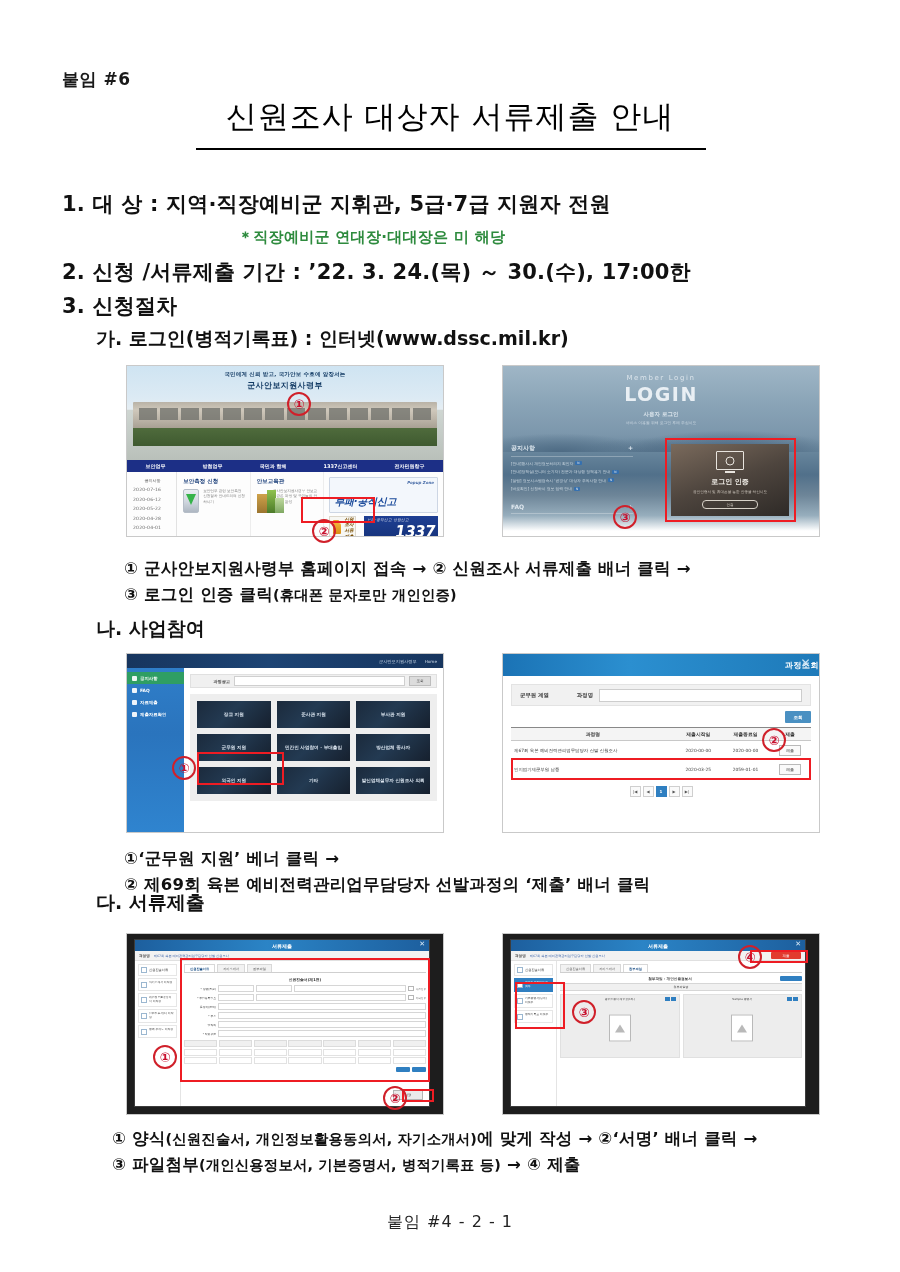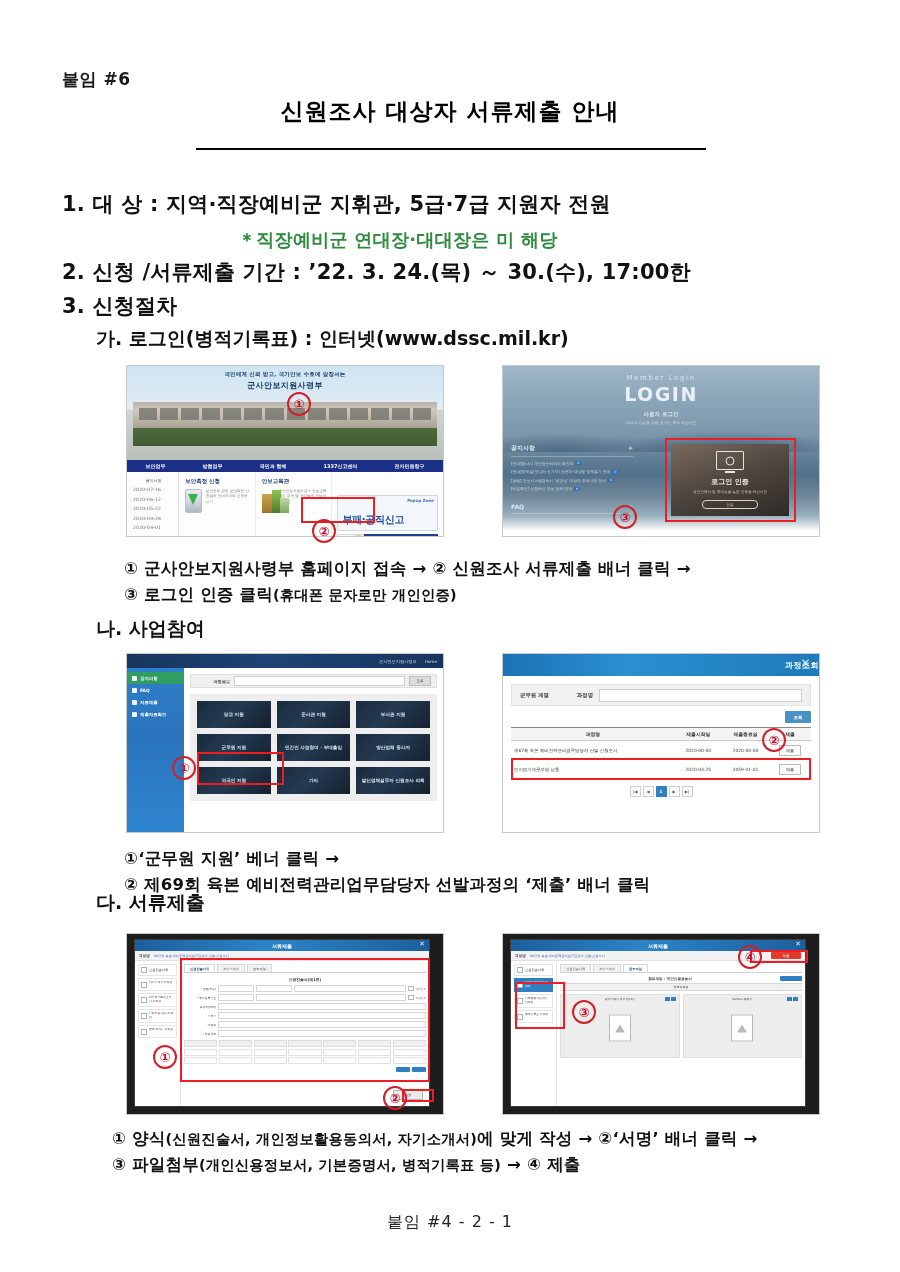--- a/index.html
+++ b/index.html
@@ -29,22 +29,22 @@
     font-size: 17px;
     font-weight: 600;
     letter-spacing: 0.5px;
     color: #1a1a1a;
   }
   .doc-title {
     position: absolute;
     left: 0; right: 0;
     top: 96px;
     text-align: center;
-    font-size: 23px;
-    font-weight: 700;
+    font-size: 31px;
+    font-weight: 400;
     letter-spacing: 1px;
     color: #000;
   }
   .title-rule {
     position: absolute;
     left: 196px;
     width: 510px;
     top: 148px;
     height: 0;
     border-top: 2px solid #000;
@@ -55,21 +55,21 @@
     position: absolute;
     white-space: nowrap;
     color: #111;
   }
   .l-item {
     font-size: 21px;
     font-weight: 800;
     letter-spacing: 0.2px;
   }
   .l-note {
-    font-size: 18px;
+    font-size: 15px;
     font-weight: 600;
     color: #2e8b3e;
     letter-spacing: 0.3px;
   }
   .l-sub {
     font-size: 19px;
     font-weight: 800;
   }
 
   .li1 { left: 62px;  top: 190px; }
@@ -208,33 +208,33 @@
     border-top:11px solid #35b34a;
   }
   .hp-icon2 {
     width: 28px; height: 24px; position: relative;
   }
   .hp-icon2 .b1{position:absolute;left:0;bottom:0;width:11px;height:19px;background:linear-gradient(180deg,#cfa24a,#9b7530);}
   .hp-icon2 .b2{position:absolute;left:10px;bottom:0;width:9px;height:23px;background:linear-gradient(180deg,#8fc24e,#4c7a2a);}
   .hp-icon2 .b3{position:absolute;left:18px;bottom:0;width:9px;height:15px;background:linear-gradient(180deg,#bfd9a0,#7fa862);}
   .hp-card p { margin:0; font-size: 3.6px; color:#777; line-height:1.5; }
   .hp-banner {
-    flex: 1; padding: 23px 5px 0 5px; box-sizing: border-box; position: relative;
+    flex: 1; padding: 5px 5px 0 5px; box-sizing: border-box; position: relative; font-style: italic;
   }
   .hp-banner-top {
     height: 34px; border:1px solid #cdd6e4; background:#f3f7fc; position:relative;
     border-radius:1px;
   }
   .hp-banner-top .pz { position:absolute; right:3px; top:2px; font-size:4px; color:#4a6ea9; font-weight:700;}
   .hp-banner-top .bigtx {
     position:absolute; left:4px; bottom:3px; font-size:10px; font-weight:900;
     color:#1b4b9b; letter-spacing:-0.3px;
   }
   .hp-banner-bot {
-    margin-top: 3px; height: 24px; display:flex; gap:0;
+    margin-top: 3px; height: 24px; display:flex; gap:8px;
   }
   .hp-bb-left {
     flex:1; background:#f7f7f3; border:1px solid #ddd8cc; display:flex; align-items:center; gap:3px;
     padding-left:3px; box-sizing:border-box;
   }
   .hp-folder{
     width:14px;height:11px;background:linear-gradient(180deg,#f2b237,#d88f16);border-radius:1px 2px 1px 1px;position:relative;
   }
   .hp-folder::before{content:"";position:absolute;left:0;top:-2.5px;width:6px;height:3px;background:#e8a32b;border-radius:1px 1px 0 0;}
   .hp-bb-left span{font-size:4.6px;font-weight:800;color:#7a4f05;line-height:1.25;}

